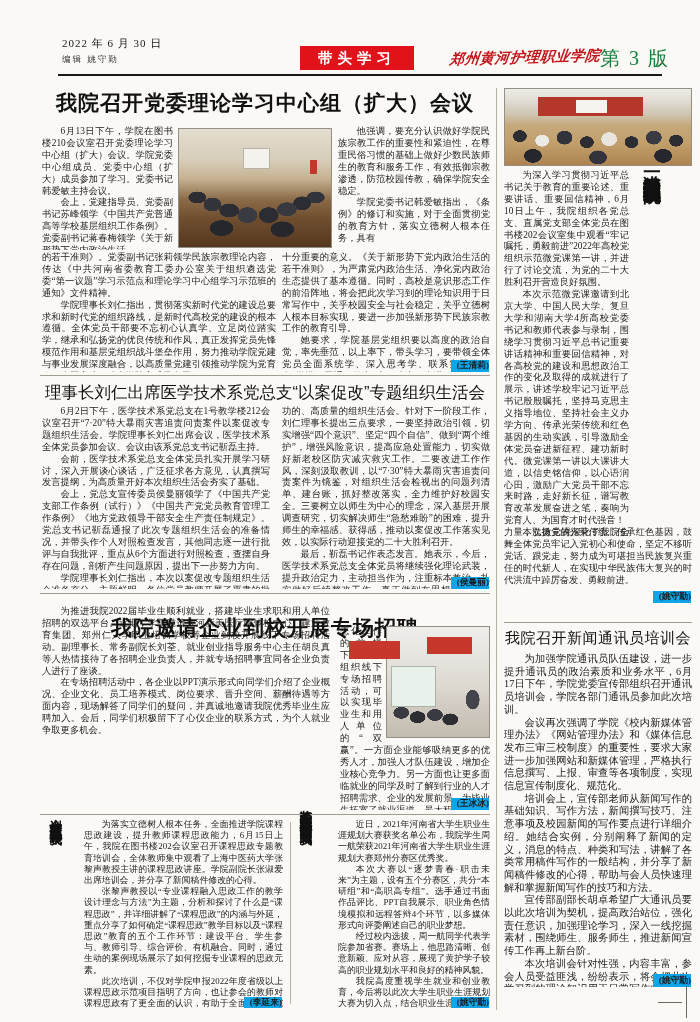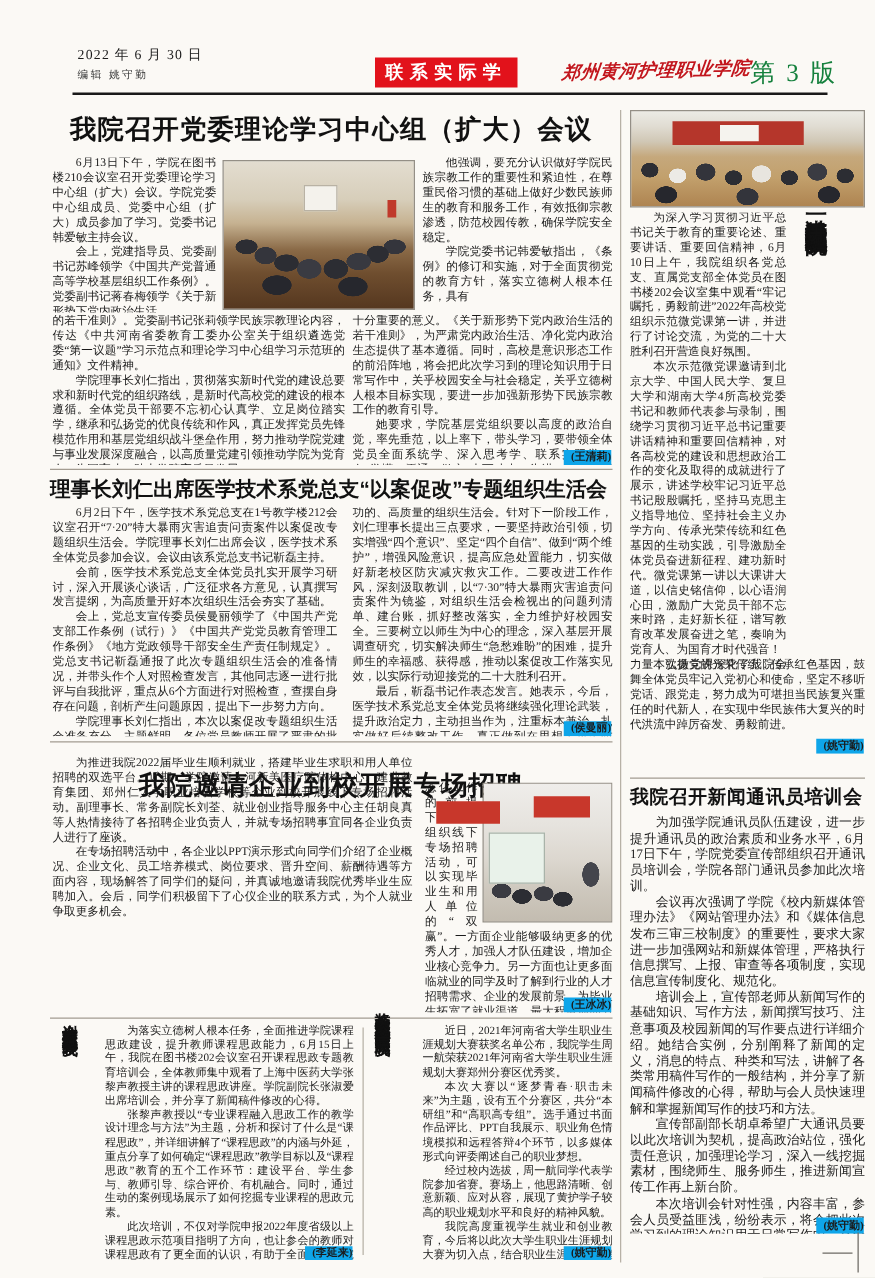--- a/index.html
+++ b/index.html
@@ -9,22 +9,22 @@
   .abs{position:absolute}
   .txt{font-size:9.3px;line-height:11.9px;text-align:justify;overflow:hidden}
   .txt p{text-indent:2em;margin:0}
   .txt p.cont{text-indent:0}
   .small{font-size:8.9px;line-height:11.2px}
   .rbody{font-size:10.3px;line-height:12.7px}
   .byline{position:absolute;right:1px;bottom:0;font-weight:bold;font-size:8.8px;
           background:#0ea5e9;padding-left:6px}
   .title-serif{font-family:"DejaVu Serif","Liberation Serif",serif;font-weight:bold;
                text-align:center;letter-spacing:1px;color:#111}
-  .title-sans{font-family:"Liberation Sans","DejaVu Sans",sans-serif;font-weight:bold;
-              color:#111}
+  .title-sans{font-family:"Liberation Sans","DejaVu Sans",sans-serif;font-weight:normal;
+              text-align:center;color:#111}
   .vtitle{writing-mode:vertical-lr;text-orientation:upright;font-weight:bold;
           font-family:"DejaVu Serif","Liberation Serif",serif;color:#111;overflow:visible}
   .hr{background:#a39c91;height:1px}
   .vr{background:#b7b1a6;width:1px}
   .photo{border:1px solid #948f86;overflow:hidden}
   .shape{position:absolute}
 
   
   #hdr-date{left:62px;top:36px;font-size:11px;letter-spacing:1px}
   #hdr-editor{left:62px;top:54px;font-size:8.5px;letter-spacing:2px;color:#333}
@@ -124,21 +124,21 @@
   #corner-v{left:686px;top:986px;width:1px;height:32px;background:#6d6a64}
   #corner-h{left:658px;top:1002px;width:24px;height:1px;background:#6d6a64}
 </style>
 </head>
 <body>
 
 <div id="page">
 
   <div id="hdr-date" class="abs">2022 年 6 月 30 日</div>
   <div id="hdr-editor" class="abs">编辑  姚守勤</div>
-  <div id="hdr-banner" class="abs">联系实际学</div>
+  <div id="hdr-banner" class="abs">带头学习</div>
   <div id="hdr-masthead" class="abs">郑州黄河护理职业学院</div>
   <div id="hdr-pageno" class="abs">第 3 版</div>
   <div id="hdr-rule" class="abs"></div>
 
   <div id="a1t" class="abs title-serif">我院召开党委理论学习中心组（扩大）会议</div>
   <div id="a1c1" class="abs txt">
     <p>6月13日下午，学院在图书楼210会议室召开党委理论学习中心组（扩大）会议。学院党委中心组成员、党委中心组（扩大）成员参加了学习。党委书记韩爱敏主持会议。</p>
     <p>会上，党建指导员、党委副书记苏峰领学《中国共产党普通高等学校基层组织工作条例》。党委副书记蒋春梅领学《关于新形势下党内政治生活</p>
   </div>
   <div id="photo1" class="abs photo">

